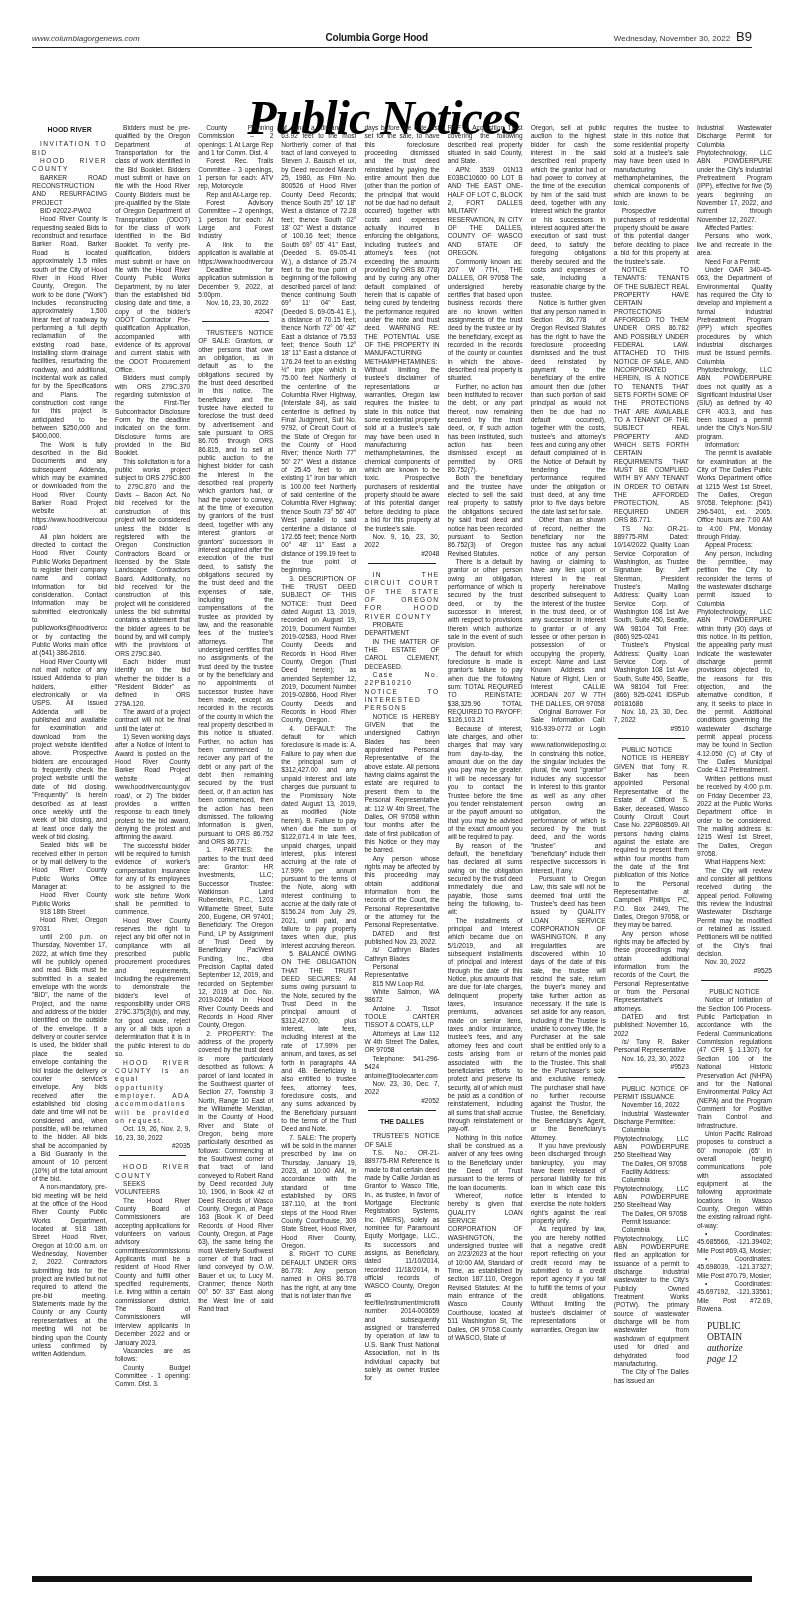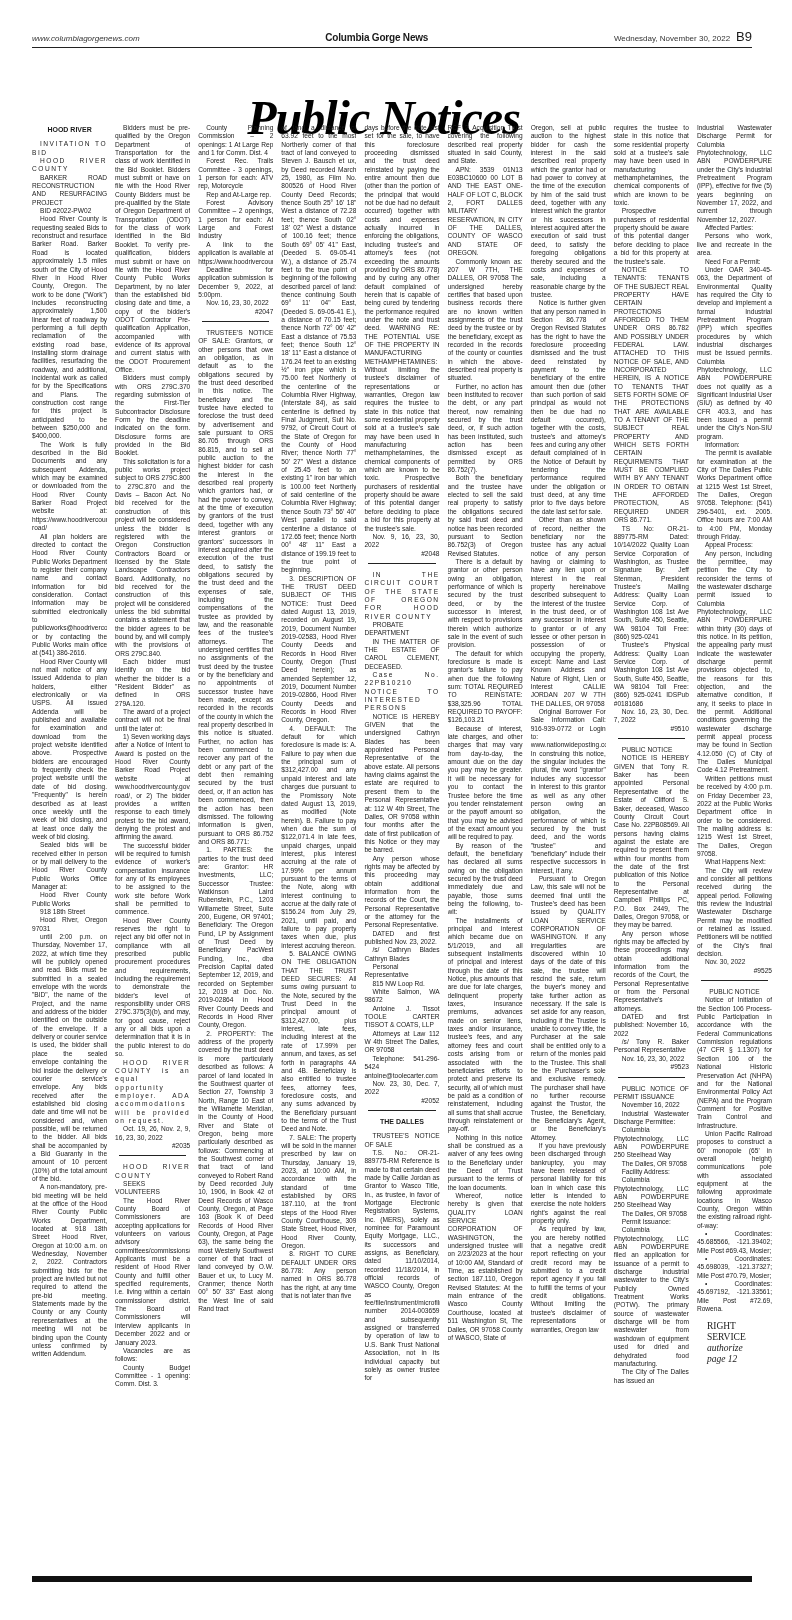--- a/index.html
+++ b/index.html
@@ -22,21 +22,21 @@
   .col .center { text-align:center; text-indent:0; }
   .continued { margin-top:8px; font-family:"Liberation Serif","DejaVu Serif", serif; font-size:9.5px; line-height:11px; text-indent:0; text-align:left; padding-left:10px; }
   .continued i { font-style:italic; }
   .bottom-bar { position:absolute; left:32px; right:40px; top:1576px; height:6px; background:#111; }
 </style>
 </head>
 <body>
 
 <header class="masthead">
   <span class="url">www.columbiagorgenews.com</span>
-  <span class="paper">Columbia Gorge News</span>
+  <span class="paper">Columbia Gorge Hood</span>
   <span class="right">
     <span class="date">Wednesday, November 30, 2022</span>
     <span class="pageno">B9</span>
   </span>
 </header>
 
 <h1 class="section-title">Public Notices</h1>
 
 <main class="columns">
   <div class="col">
@@ -191,21 +191,21 @@
       <p>Nov. 30, 2022</p>
       <p class="idno">#9525</p>
       <div class="rule"></div>
       <p class="center">PUBLIC NOTICE</p>
       <p>Notice of Initiation of the Section 106 Process-Public Participation in accordance with the Federal Communications Commission regulations (47 CFR § 1.1307) for Section 106 of the National Historic Preservation Act (NHPA) and for the National Environmental Policy Act (NEPA) and the Program Comment for Positive Train Control and Infrastructure.</p>
       <p>Union Pacific Railroad proposes to construct a 60' monopole (65' in overall height) communications pole with associated equipment at the following approximate locations in Wasco County, Oregon within the existing railroad right-of-way:</p>
       <p>• Coordinates: 45.685566, -121.39402; Mile Post #69.43, Mosier;</p>
       <p>• Coordinates: 45.698039, -121.37327; Mile Post #70.79, Mosier;</p>
       <p>• Coordinates: 45.697192, -121.33561; Mile Post #72.69, Rowena.</p>
       <div class="continued">
-        <div>RIGHT</div>
-        <div>SERVICE</div>
+        <div>PUBLIC</div>
+        <div>OBTAIN</div>
         <div><i>authorize</i></div>
         <div><i>page 12</i></div>
       </div>
     </div>
 </main>
 
 <div class="bottom-bar"></div>
 
 </body></html>

